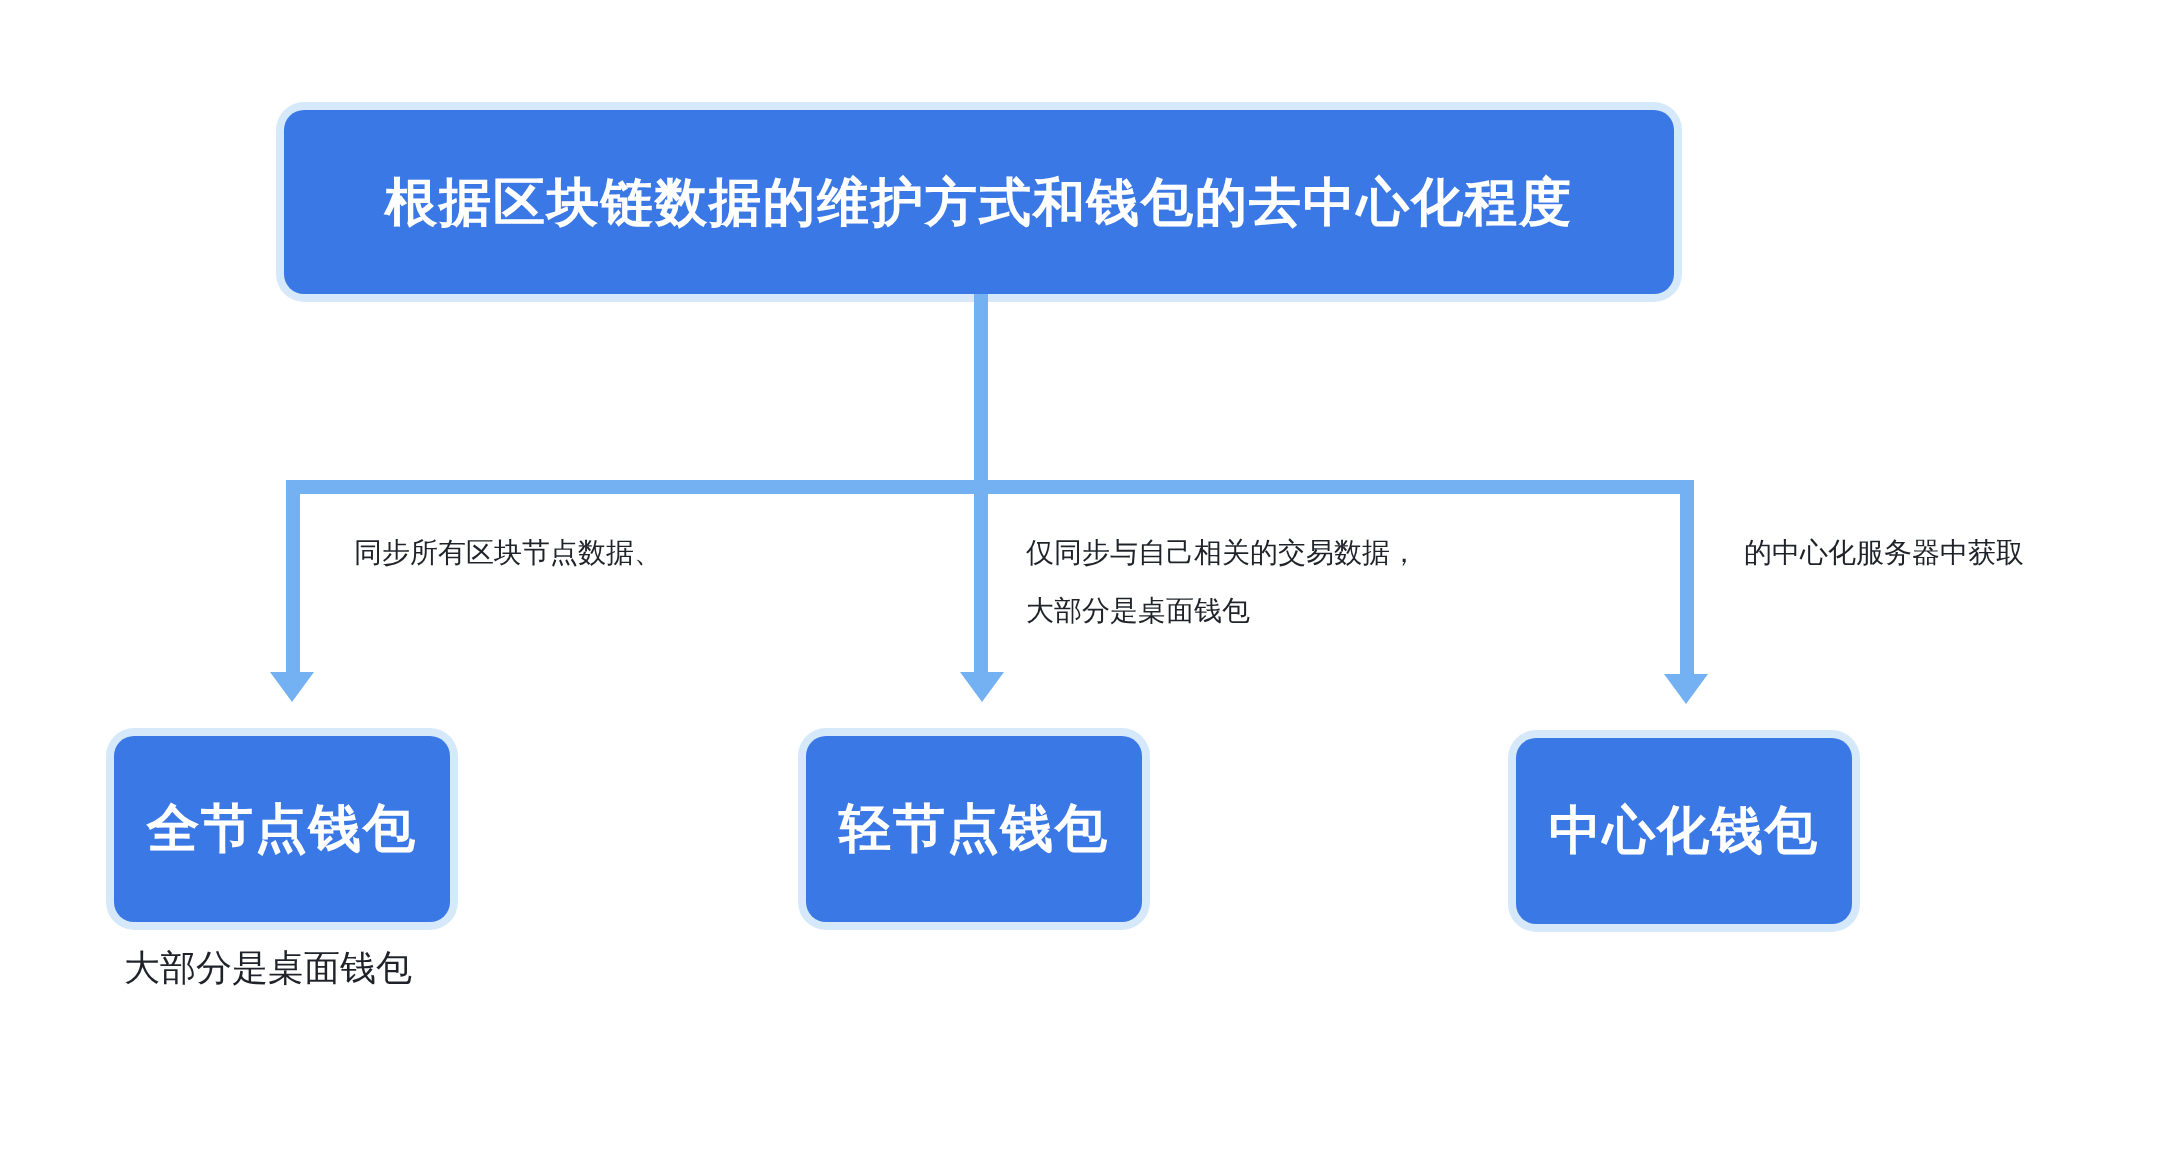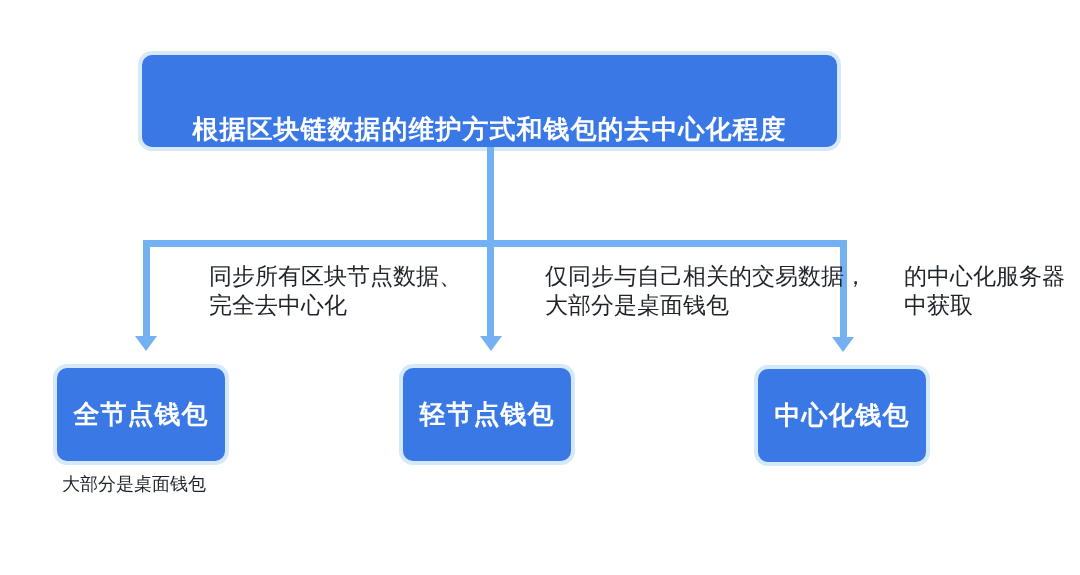--- a/index.html
+++ b/index.html
@@ -22,21 +22,20 @@
     border-radius: 10px;
     box-shadow: 0 0 0 4px var(--halo, #d6e9fb);
     font-weight: bold;
     text-align: center;
   }
   .root-node {
     left: 142px; top: 55px;
     width: 695px; height: 92px;
     font-size: 26px;
     letter-spacing: 1px;
-    align-items: flex-end;
   }
   .leaf { width: 168px; height: 93px; font-size: 26px; letter-spacing: 1px; }
   .leaf-1 { left: 57px;  top: 368px; }
   .leaf-2 { left: 403px; top: 368px; }
   .leaf-3 { left: 758px; top: 369px; }
 
   .line { position: absolute; background: var(--connector, #74b1f2); }
   .vline-center { left: 487px; top: 147px; width: 7px; height: 190px; }
   .hline        { left: 143px; top: 240px; width: 704px; height: 7px; }
   .vline-left   { left: 143px; top: 240px; width: 7px; height: 97px; }
@@ -48,24 +47,23 @@
     border-left: 11px solid transparent;
     border-right: 11px solid transparent;
     border-top: 15px solid var(--connector, #74b1f2);
   }
   .arrow-left   { left: 135px; top: 336px; }
   .arrow-center { left: 480px; top: 336px; }
   .arrow-right  { left: 832px; top: 337px; }
 
   .note {
     position: absolute;
-    font-size: 23px;
+    font-size: 14px;
     line-height: 29px;
     color: var(--text-dark, #1f2329);
-    margin-left: 32px;
   }
   .note-1 { left: 177px; top: 262px; }
   .note-2 { left: 513px; top: 262px; }
   .note-3 { left: 872px; top: 262px; }
 
   .footnote {
     position: absolute;
     left: 62px; top: 472px;
     font-size: 18px;
     color: var(--text-dark, #1f2329);
@@ -84,21 +82,20 @@
   <div class="line hline"></div>
   <div class="line vline-left"></div>
   <div class="line vline-right"></div>
 
   <div class="arrowhead arrow-left"></div>
   <div class="arrowhead arrow-center"></div>
   <div class="arrowhead arrow-right"></div>
 
   <div class="note note-1">
     <div>同步所有区块节点数据、</div>
-    <div>完全去中心化</div>
   </div>
   <div class="note note-2">
     <div>仅同步与自己相关的交易数据，</div>
     <div>大部分是桌面钱包</div>
   </div>
   <div class="note note-3">
     <div>的中心化服务器中获取</div>
   </div>
 
   <div class="node leaf leaf-2">

